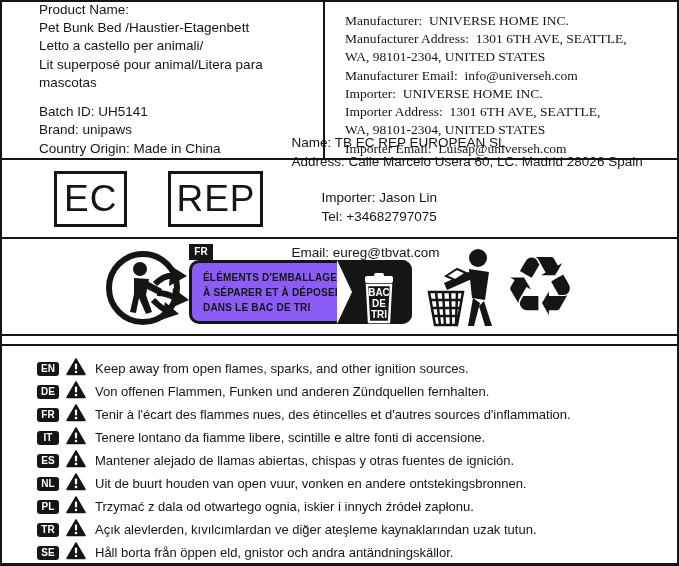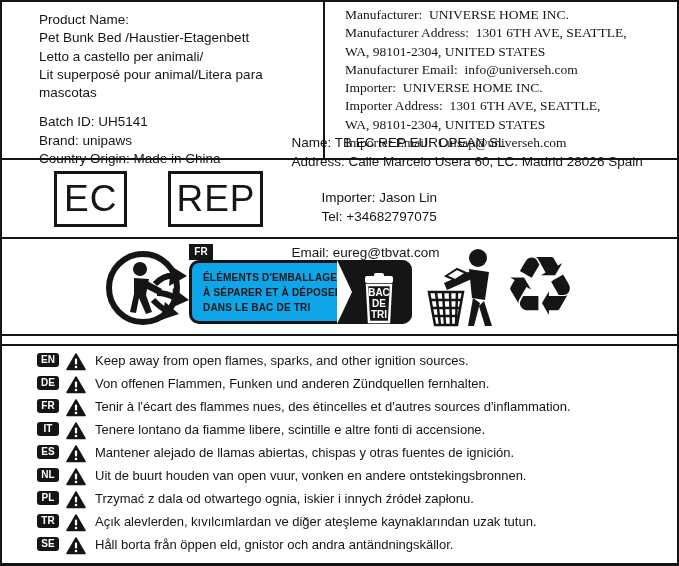--- a/index.html
+++ b/index.html
@@ -11,21 +11,21 @@
   }
   .label {
     width: 679px; height: 566px;
     border: 2px solid #151515;
     border-bottom-width: 3px;
     background: #fff;
   }
   .ln { white-space: pre-wrap; font-size: 13.5px; line-height: 18.3px; }
 
   
-  .sec-top { height: 158px; display: flex; border-bottom: 2px solid #151515; }
+  .sec-top { height: 158px; display: flex; border-bottom: 2px solid #151515; align-items: flex-end; }
   .col-product { width: 323px; border-right: 2px solid #151515; padding: 9px 6px 0 37px; }
   .col-maker { flex: 1; padding: 4px 4px 0 20px; font-family: Liberation Serif, serif; }
   .gap-line { height: 11px; }
 
   
   .sec-ecrep { height: 79px; display: flex; align-items: center; border-bottom: 2px solid #151515; }
   .ecrep-logo { margin-left: 52px; display: flex; gap: 44px; }
   .ecrep-box {
     border: 3px solid #151515; font-size: 37px; line-height: 38px;
     padding: 6px 7px; letter-spacing: 1px; background: #fff;
@@ -37,21 +37,21 @@
   
   .sec-icons { height: 97px; position: relative; border-bottom: 2px solid #151515; }
   .triman { position: absolute; left: 103px; top: 8px; }
   .bubble-wrap { position: absolute; left: 187px; top: 5px; }
   .fr-tab {
     width: 24px; height: 16px; background: #151515; color: #fff;
     font-size: 10px; font-weight: bold; text-align: center; line-height: 16px;
   }
   .bubble {
     width: 223px; height: 64px; border: 3px solid #151515; border-radius: 10px;
-    position: relative; display: flex; align-items: center; background: #0ea5e9;
+    position: relative; display: flex; align-items: center; background: #8b5cf6;
   }
   .bubble-text { padding-left: 11px; font-size: 10px; font-weight: bold; line-height: 15px; letter-spacing: 0.2px; }
   .black-cap {
     position: absolute; right: -3px; top: -3px; width: 74px; height: 64px;
     background: #151515; border-radius: 0 10px 10px 0;
     display: flex; align-items: flex-end; justify-content: center;
   }
   .notch {
     position: absolute; left: -1px; top: 0; width: 0; height: 0;
     border-top: 32px solid transparent; border-bottom: 32px solid transparent;
@@ -62,21 +62,21 @@
   .recycle {
     position: absolute; left: 502px; top: 0; width: 72px; height: 95px;
     display: flex; align-items: center; justify-content: center;
     font-size: 82px; line-height: 1; color: #151515;
     font-family: "DejaVu Sans", sans-serif;
   }
 
   
   .spacer { height: 8px; }
   .sec-warnings { border-top: 2px solid #151515; padding-top: 7px; }
-  .wrow { display: flex; align-items: flex-start; height: 23px; padding-left: 35px; }
+  .wrow { display: flex; align-items: flex-end; height: 23px; padding-left: 35px; }
   .lang-badge {
     min-width: 22px; height: 14px; background: #151515; color: #fff;
     font-weight: bold; font-size: 10px; line-height: 14px; text-align: center;
     border-radius: 3px; padding: 0 1px; flex-shrink: 0;
   }
   .wtri { margin: 0 9px 0 7px; flex-shrink: 0; }
   .wtext { font-size: 13px; white-space: nowrap; }
 </style>
 </head>
 <body>

